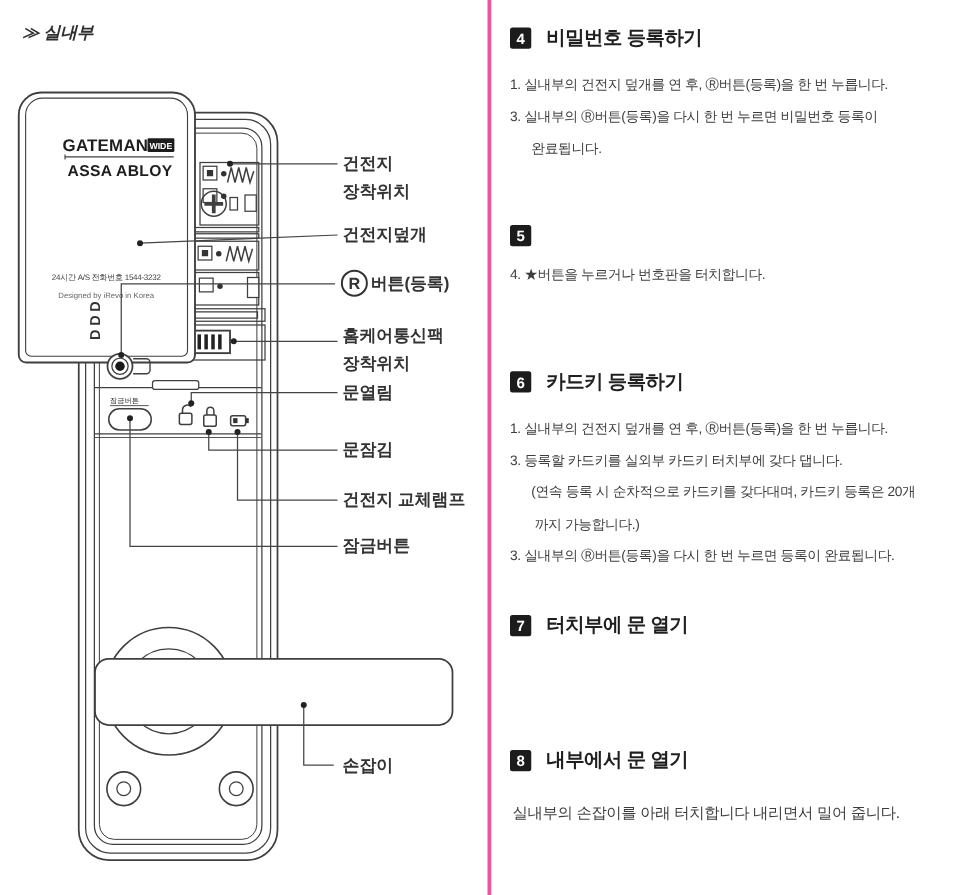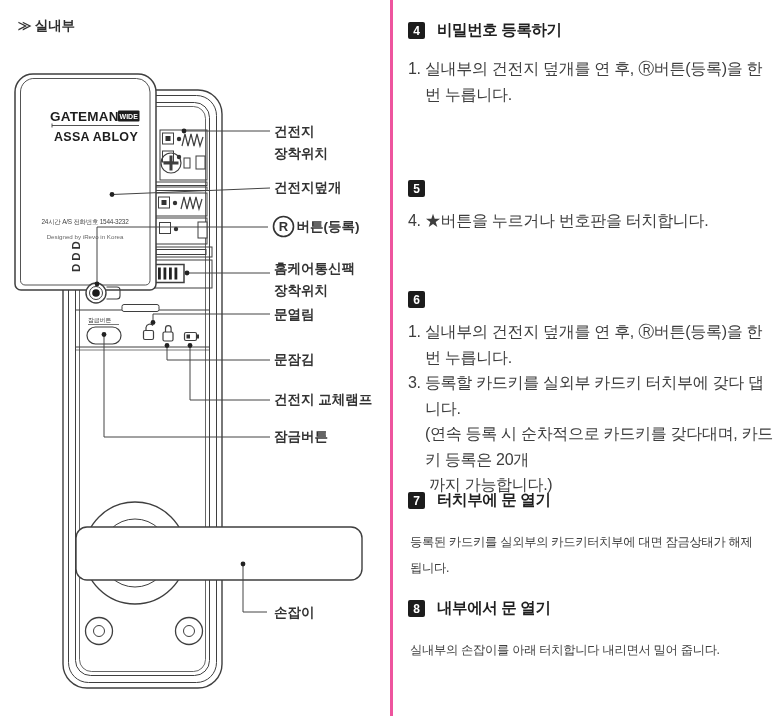--- a/index.html
+++ b/index.html
@@ -3,41 +3,41 @@
 <meta charset="utf-8">
 <style>
   html,body{margin:0;padding:0;}
   body{
     width:779px;height:716px;position:relative;overflow:hidden;
     background:#ffffff;color:#3d3d3d;
     font-family:"Liberation Sans", sans-serif;
   }
   .page-header{
     position:absolute;left:18px;top:17px;
-    font-size:13.5px;font-weight:bold;color:#2e2e2e;letter-spacing:-0.2px;
+    font-size:13.5px;font-weight:bold;color:#2e2e2e;letter-spacing:-0.2px;font-style:italic;
   }
   .divider{
     position:absolute;left:390px;top:0;width:3px;height:716px;
     background:#ee549e;
   }
   .diagram-svg{position:absolute;left:0;top:0;}
   .right-col{position:absolute;left:408px;top:0;width:368px;height:716px;}
   .sec{position:absolute;left:0;width:368px;}
   .sec-head{display:flex;align-items:center;gap:8px;}
   .badge{
     width:17px;height:17px;flex:0 0 17px;border-radius:2px;
     background:#1c1c1c;color:#ffffff;font-size:12px;font-weight:bold;
     display:flex;align-items:center;justify-content:center;
   }
   .sec-head h2{
     margin:4px;font-size:15.5px;font-weight:bold;color:#1f1f1f;letter-spacing:-0.4px;
   }
   .items{margin-top:11px;}
   .item{
-    font-size:16px;line-height:25.5px;color:#3d3d3d;letter-spacing:-0.3px;
+    font-size:11px;line-height:25.5px;color:#3d3d3d;letter-spacing:-0.3px;
     white-space:pre-wrap;padding-left:17px;text-indent:-17px;
   }
   .para{
     margin-top:15px;font-size:12.3px;line-height:25.5px;color:#3d3d3d;
     letter-spacing:-0.3px;white-space:pre-wrap;padding-left:2px;
   }
   svg text{font-family:"Liberation Sans", sans-serif;}
 </style>
 </head>
 <body>
@@ -191,51 +191,53 @@
 
 <div class="right-col">
 
   <section class="sec" style="top:16px">
     <div class="sec-head">
       <span class="badge">4</span>
       <h2>비밀번호 등록하기</h2>
     </div>
     <div class="items">
       <div class="item">1. 실내부의 건전지 덮개를 연 후, Ⓡ버튼(등록)을 한 번 누릅니다.</div>
+      <div class="item">3. 실내부의 Ⓡ버튼(등록)을 다시 한 번 누르면 비밀번호 등록이
+완료됩니다.</div>
     </div>
   </section>
 
   <section class="sec" style="top:180px">
     <div class="sec-head">
       <span class="badge">5</span>
     </div>
     <div class="items">
       <div class="item">4. ★버튼을 누르거나 번호판을 터치합니다.</div>
     </div>
   </section>
 
   <section class="sec" style="top:291px">
     <div class="sec-head">
       <span class="badge">6</span>
+      <h2>카드키 등록하기</h2>
     </div>
     <div class="items">
       <div class="item">1. 실내부의 건전지 덮개를 연 후, Ⓡ버튼(등록)을 한 번 누릅니다.</div>
       <div class="item">3. 등록할 카드키를 실외부 카드키 터치부에 갖다 댑니다.
 (연속 등록 시 순차적으로 카드키를 갖다대며, 카드키 등록은 20개
  까지 가능합니다.)</div>
+      <div class="item">3. 실내부의 Ⓡ버튼(등록)을 다시 한 번 누르면 등록이 완료됩니다.</div>
     </div>
   </section>
 
   <section class="sec" style="top:486px">
     <div class="sec-head">
       <span class="badge">7</span>
       <h2>터치부에 문 열기</h2>
     </div>
-    <div class="para">등록된 카드키를 실외부의 카드키터치부에 대면 잠금상태가 해제
-됩니다.</div>
   </section>
 
   <section class="sec" style="top:594px">
     <div class="sec-head">
       <span class="badge">8</span>
       <h2>내부에서 문 열기</h2>
     </div>
     <div class="para">실내부의 손잡이를 아래 터치합니다 내리면서 밀어 줍니다.</div>
   </section>
 

